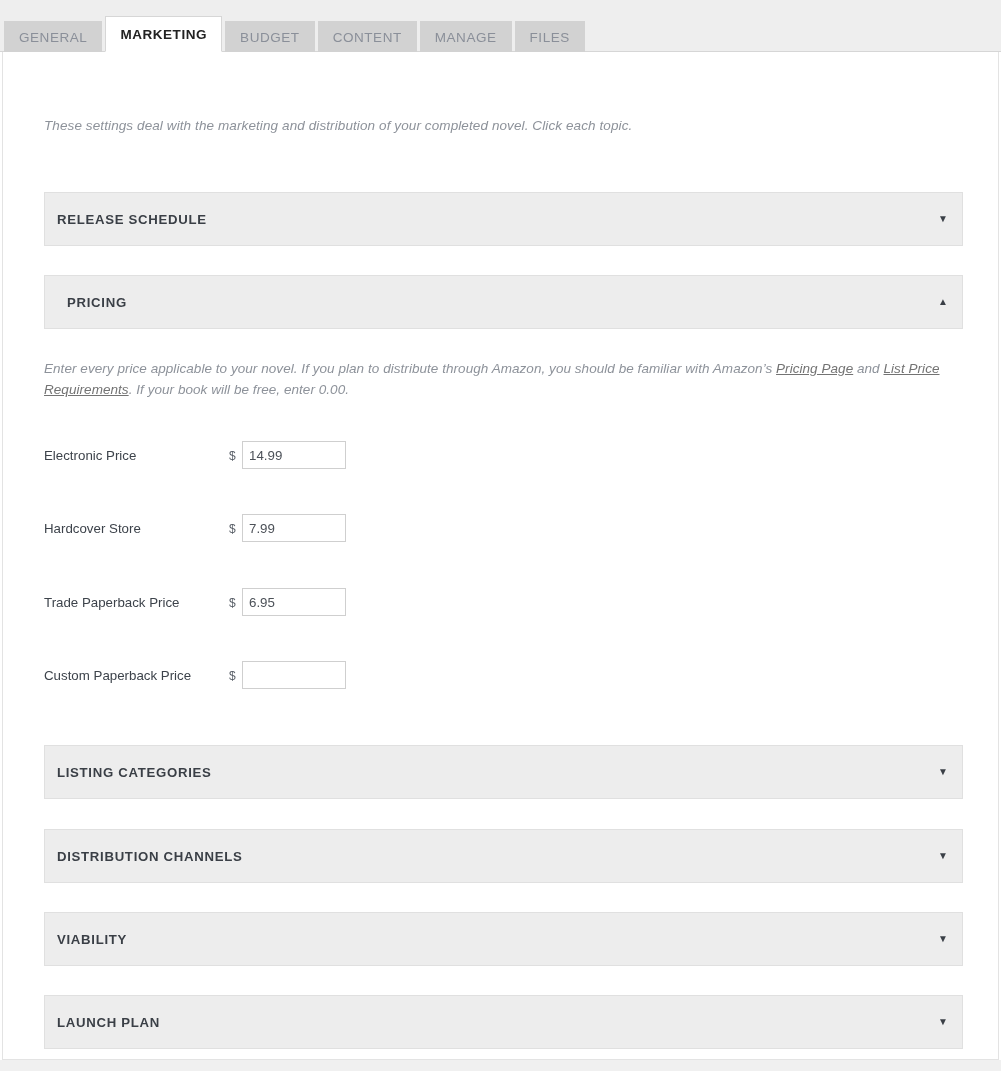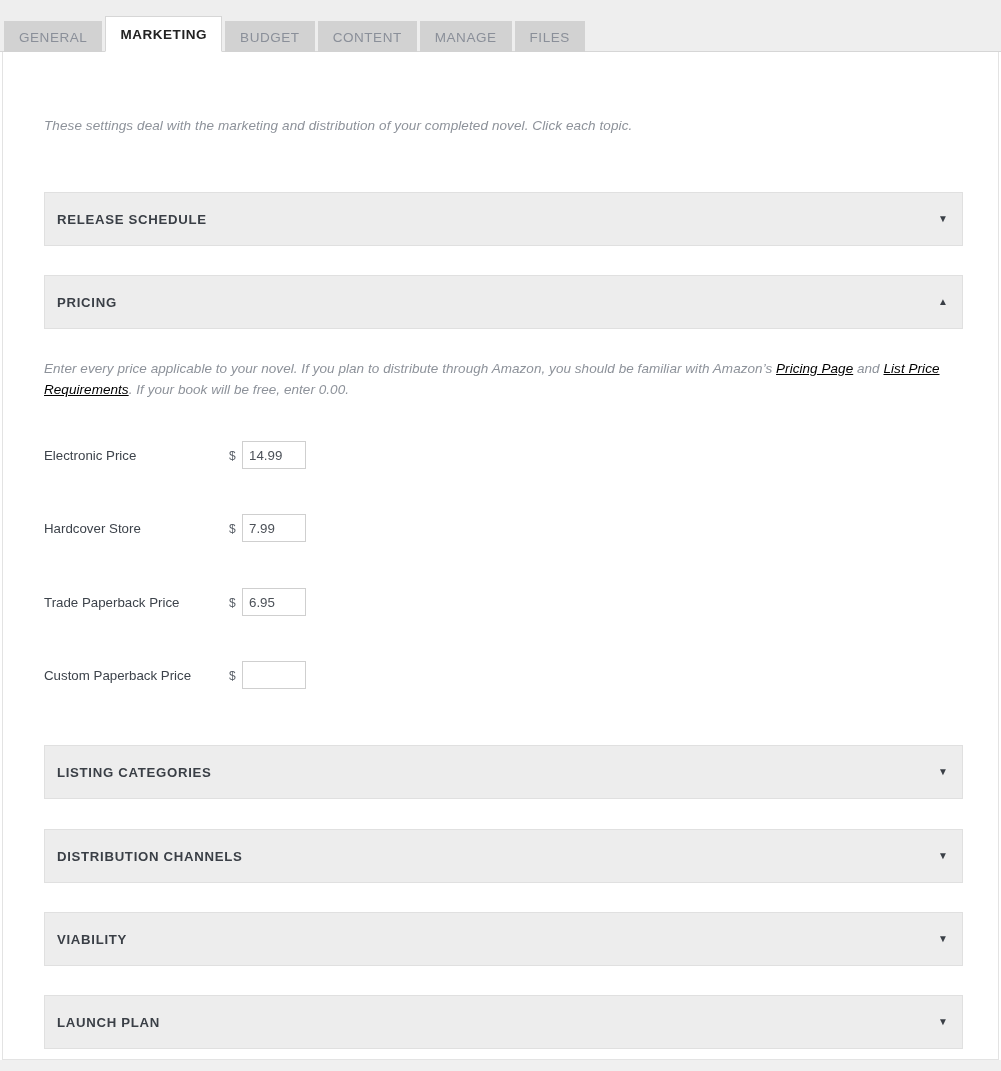--- a/index.html
+++ b/index.html
@@ -130,21 +130,21 @@
     left: 41px;
     top: 306px;
     width: 900px;
     font-style: italic;
     font-size: 13.5px;
     line-height: 21px;
     color: #8d929a;
     letter-spacing: 0.05px;
   }
   .desc a {
-    color: #000000;
+    color: #737373;
     text-decoration: underline;
     font-style: italic;
   }
 
   .field-row {
     position: absolute;
     left: 0;
     width: 997px;
     height: 30px;
   }
@@ -161,21 +161,21 @@
     left: 226px;
     top: 0;
     line-height: 30px;
     font-size: 12px;
     color: #5a6068;
   }
   .price-input {
     position: absolute;
     left: 239px;
     top: 0;
-    width: 64px;
+    width: 104px;
     height: 28px;
     background: #ffffff;
     border: 1px solid #cfcfcf;
     font-family: "Liberation Sans", sans-serif;
     font-size: 13.3px;
     color: #4c5158;
     padding: 0 6px;
     outline: none;
   }
   .field-hint {
@@ -216,21 +216,21 @@
 
 <div class="panel">
 
   <div class="intro">These settings deal with the marketing and distribution of your completed novel. Click each topic.</div>
 
   <div class="acc" style="top:140px;">
     <span class="acc-title">RELEASE SCHEDULE</span>
     <span class="acc-arrow">▼</span>
   </div>
 
-  <div class="acc" style="top:223px;">
+  <div class="acc" style="top:223px;padding-left:10px;">
     <span class="acc-title">PRICING</span>
     <span class="acc-arrow">▲</span>
   </div>
 
   <div class="desc">
     <span>Enter every price applicable to your novel. If you plan to distribute through Amazon, you should be familiar with Amazon’s </span><a href="#">Pricing Page</a><span> and </span><a href="#">List Price Requirements</a><span>. If your book will be free, enter 0.00.</span>
   </div>
 
   <div class="field-row" style="top:389px;">
     <label class="field-label">Electronic Price</label>

